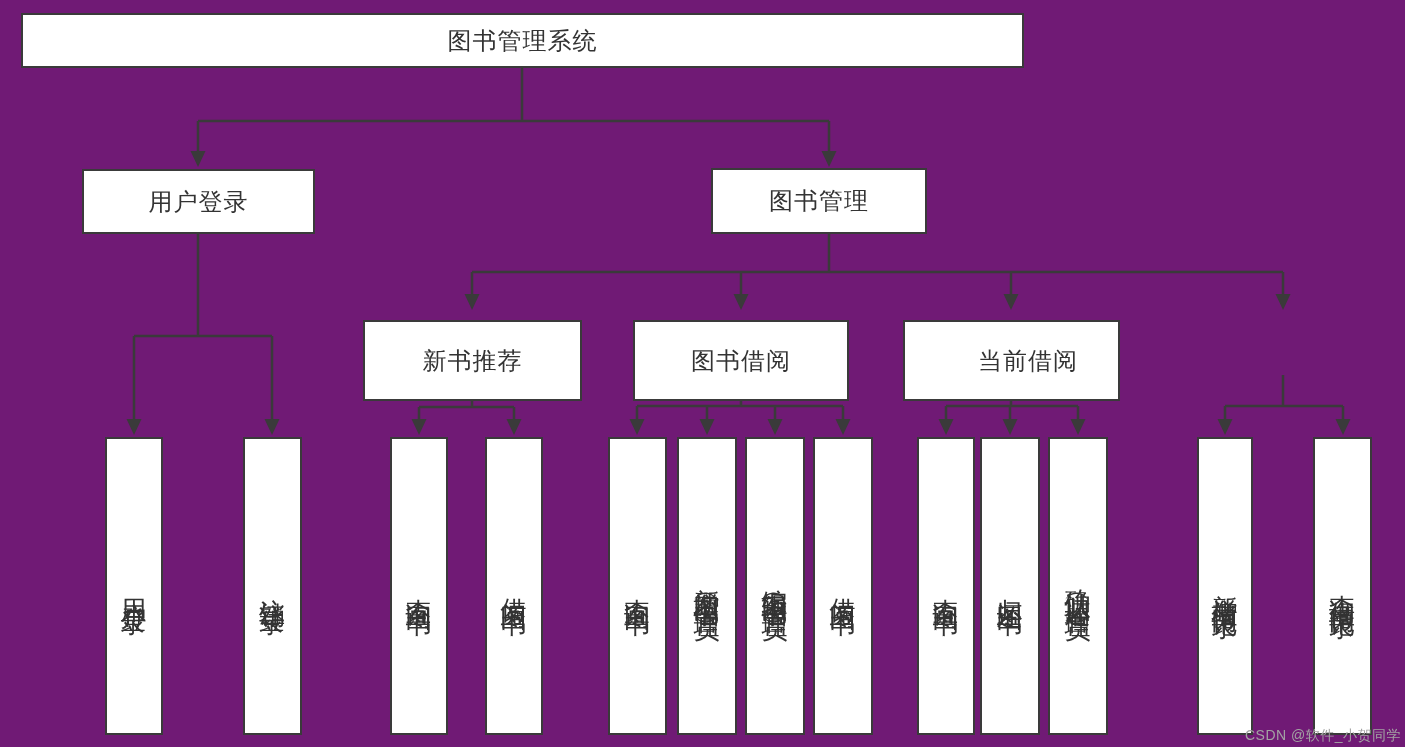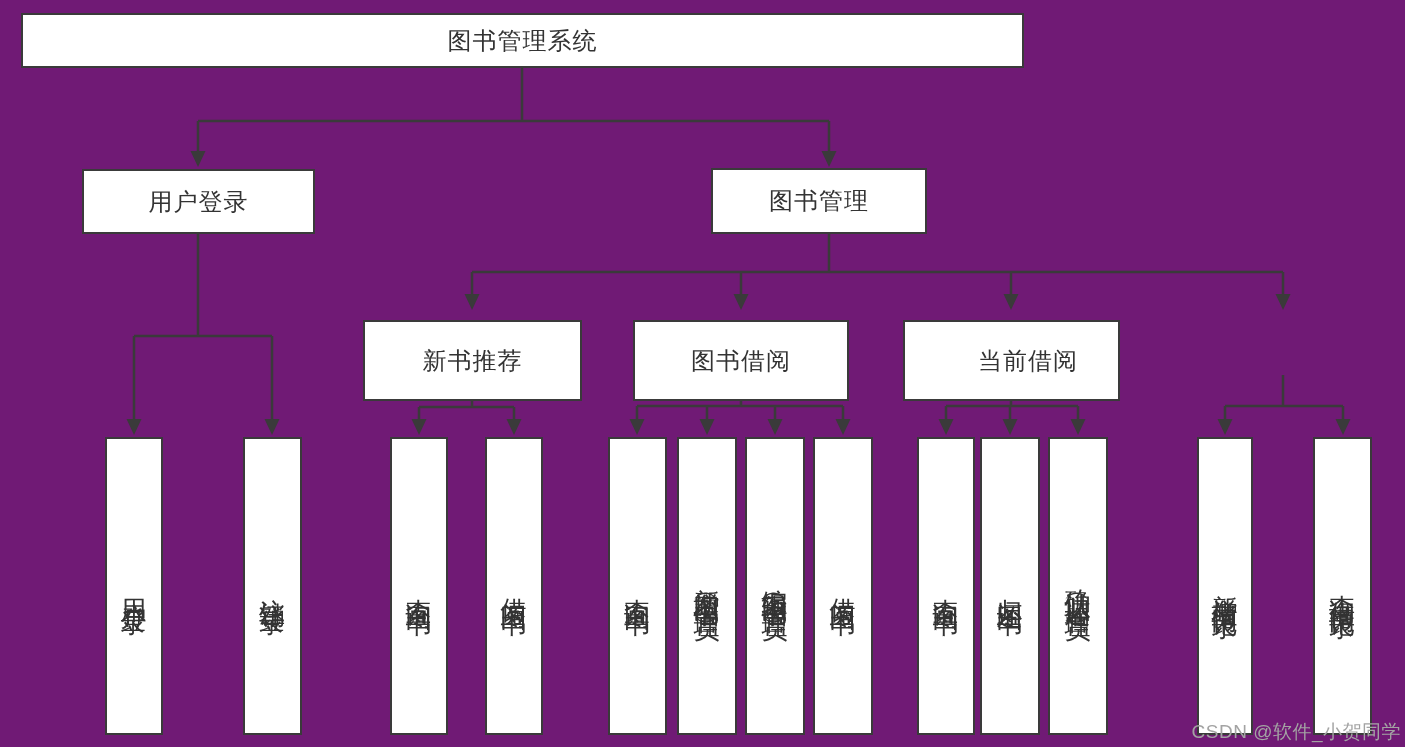--- a/index.html
+++ b/index.html
@@ -79,21 +79,21 @@
     stroke-width: 2.5;
   }
   #wires polygon {
     fill: #3a3a3a;
     stroke: none;
   }
   .watermark {
     position: absolute;
     right: 4px;
     bottom: 2px;
-    font-size: 19px;
+    font-size: 14px;
     color: #a3a3a3;
     letter-spacing: 0.5px;
     white-space: nowrap;
     z-index: 3;
   }
 </style>
 </head>
 <body>
 
 <div id="canvas">

